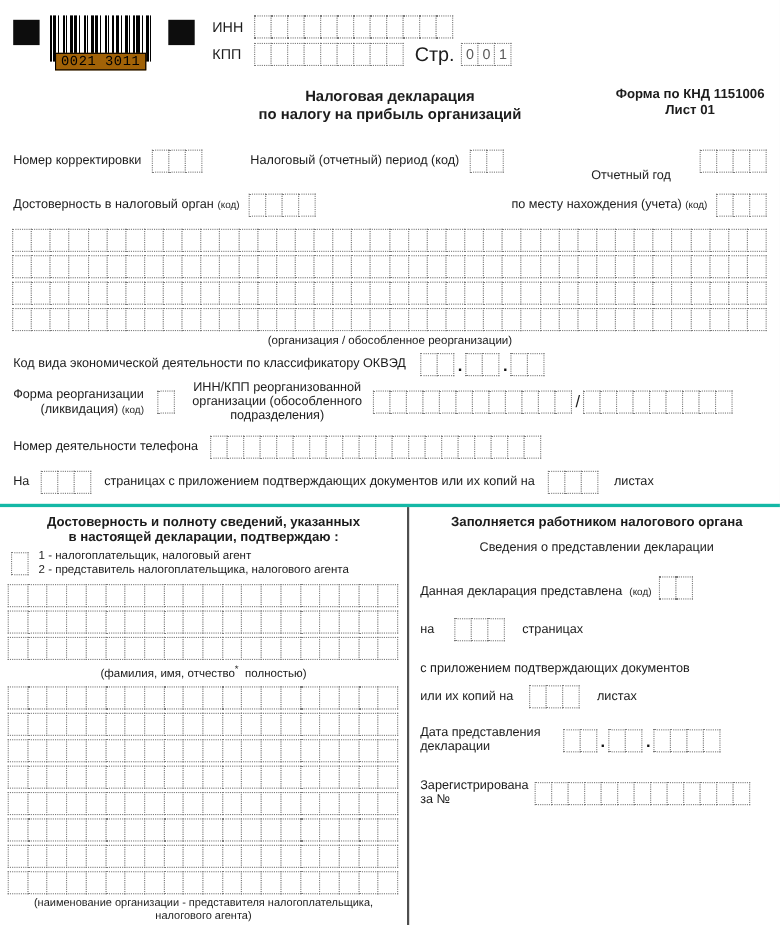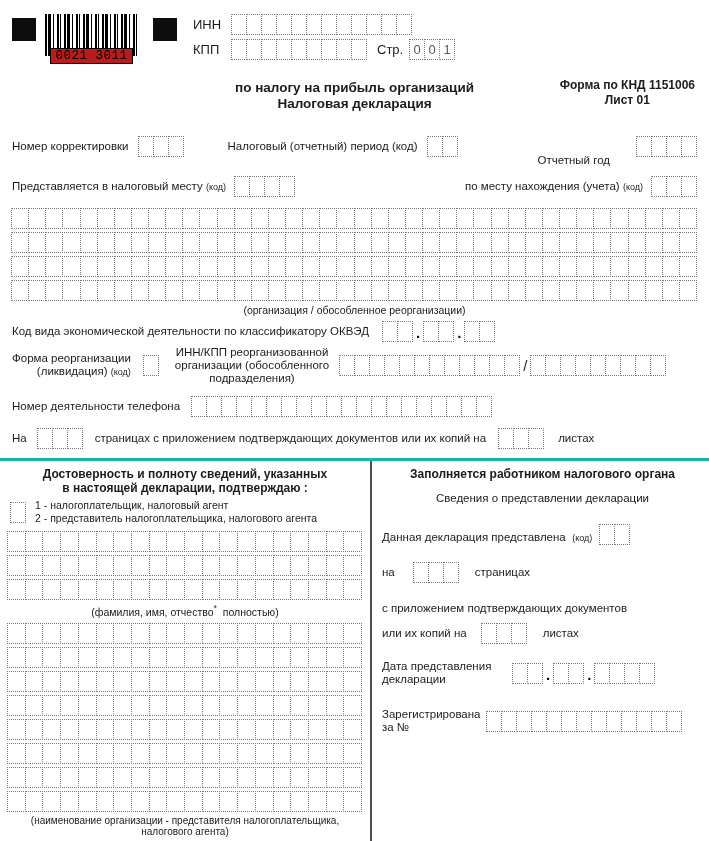--- a/index.html
+++ b/index.html
@@ -22,27 +22,27 @@
   .grid-row .cell { flex:1 1 0; width:auto; height:21px; }
   .gsep { font-weight:bold; font-size:15px; margin:0 3px; align-self:flex-end; line-height:19px; color:#111; }
   .row { display:flex; align-items:center; padding:0 12px; }
   
   .hdr { display:flex; align-items:flex-start; padding:14px 12px 0 12px; }
   .sq { width:24px; height:23px; background:#0d0d0d; margin-top:4px; }
   .barcode { position:relative; width:93px; height:50px; margin-left:9px; }
   .bars { position:absolute; inset:0 0 8px 0;
     background:repeating-linear-gradient(90deg,#000 0 2px,#fff 2px 3px,#000 3px 6px,#fff 6px 8px,#000 8px 9px,#fff 9px 12px,#000 12px 14px,#fff 14px 15px,#000 15px 16px,#fff 16px 19px);
   }
-  .bdigits { position:absolute; left:5px; right:5px; bottom:0; height:16px; background:#b91c1c;
+  .bdigits { position:absolute; left:5px; right:5px; bottom:0; height:16px; background:#a16207;
     border:1px solid #000; font-family:"Liberation Mono", monospace; font-size:12.5px;
     text-align:center; line-height:15px; letter-spacing:0.5px; color:#000; }
   .idblock { margin-left:16px; }
   .idrow { display:flex; align-items:center; margin-bottom:4px; }
   .idlabel { font-size:13px; width:38px; }
-  .strlabel { font-size:13px; margin:0 6px 0 10px; }
+  .strlabel { font-size:18px; margin:0 6px 0 10px; }
   
   .title-wrap { position:relative; margin-top:16px; }
   .title { text-align:center; font-weight:bold; font-size:13.5px; line-height:16px; }
   .formcode { position:absolute; right:14px; top:-2px; text-align:center; font-weight:bold; font-size:12px; line-height:15px;margin-left:40px; }
   
   .caption { text-align:center; font-size:10.5px; margin-top:3px; }
   .grid { padding:0 12px; }
   
   .columns { flex:1 1 auto; display:flex; border-top:3px solid #14b8a6; margin-top:9px; }
   .col-left { width:372px; border-right:2px solid #4f4f4f; padding:6px 8px 0 8px; }
@@ -104,22 +104,22 @@
             <span class="cell">0</span>
             <span class="cell">0</span>
             <span class="cell">1</span>
           </span>
       </div>
     </div>
   </div>
 
   <div class="title-wrap">
     <div class="title">
+      <div>Налоговая декларация</div>
       <div>по налогу на прибыль организаций</div>
-      <div>Налоговая декларация</div>
     </div>
     <div class="formcode">
       <div>Форма по КНД 1151006</div>
       <div>Лист 01</div>
     </div>
   </div>
 
   <div class="row" style="margin-top:14px;">
     <span class="lbl">Номер корректировки</span>
     <span class="cells" style="margin-left:9px;">
@@ -135,21 +135,21 @@
     <span class="lbl" style="margin-left:auto;margin-top:28px;">Отчетный год</span>
     <span class="cells" style="margin-left:26px;">
         <span class="cell"></span>
         <span class="cell"></span>
         <span class="cell"></span>
         <span class="cell"></span>
       </span>
   </div>
 
   <div class="row" style="margin-top:9px;">
-    <span class="lbl"><span>Представляется в налоговый месту</span> <span class="lbl-sm">(код)</span></span>
+    <span class="lbl"><span>Достоверность в налоговый орган</span> <span class="lbl-sm">(код)</span></span>
     <span class="cells" style="margin-left:8px;">
         <span class="cell"></span>
         <span class="cell"></span>
         <span class="cell"></span>
         <span class="cell"></span>
       </span>
     <span class="lbl" style="margin-left:auto;"><span>по месту нахождения (учета)</span> <span class="lbl-sm">(код)</span></span>
     <span class="cells" style="margin-left:8px;">
         <span class="cell"></span>
         <span class="cell"></span>

